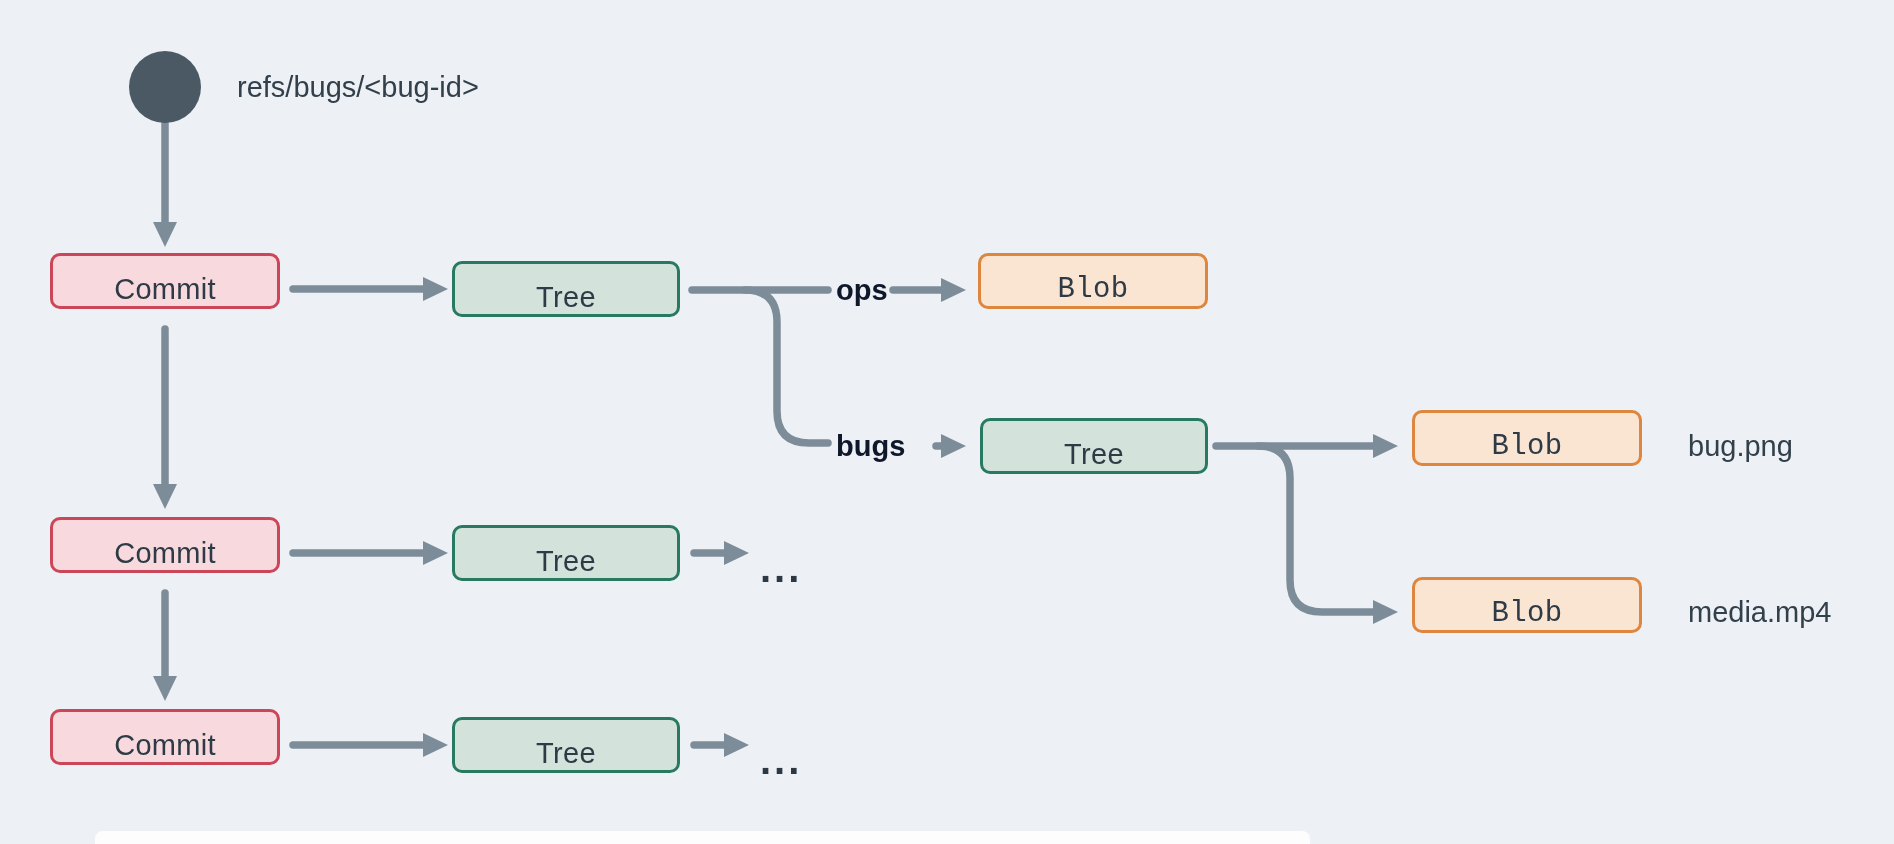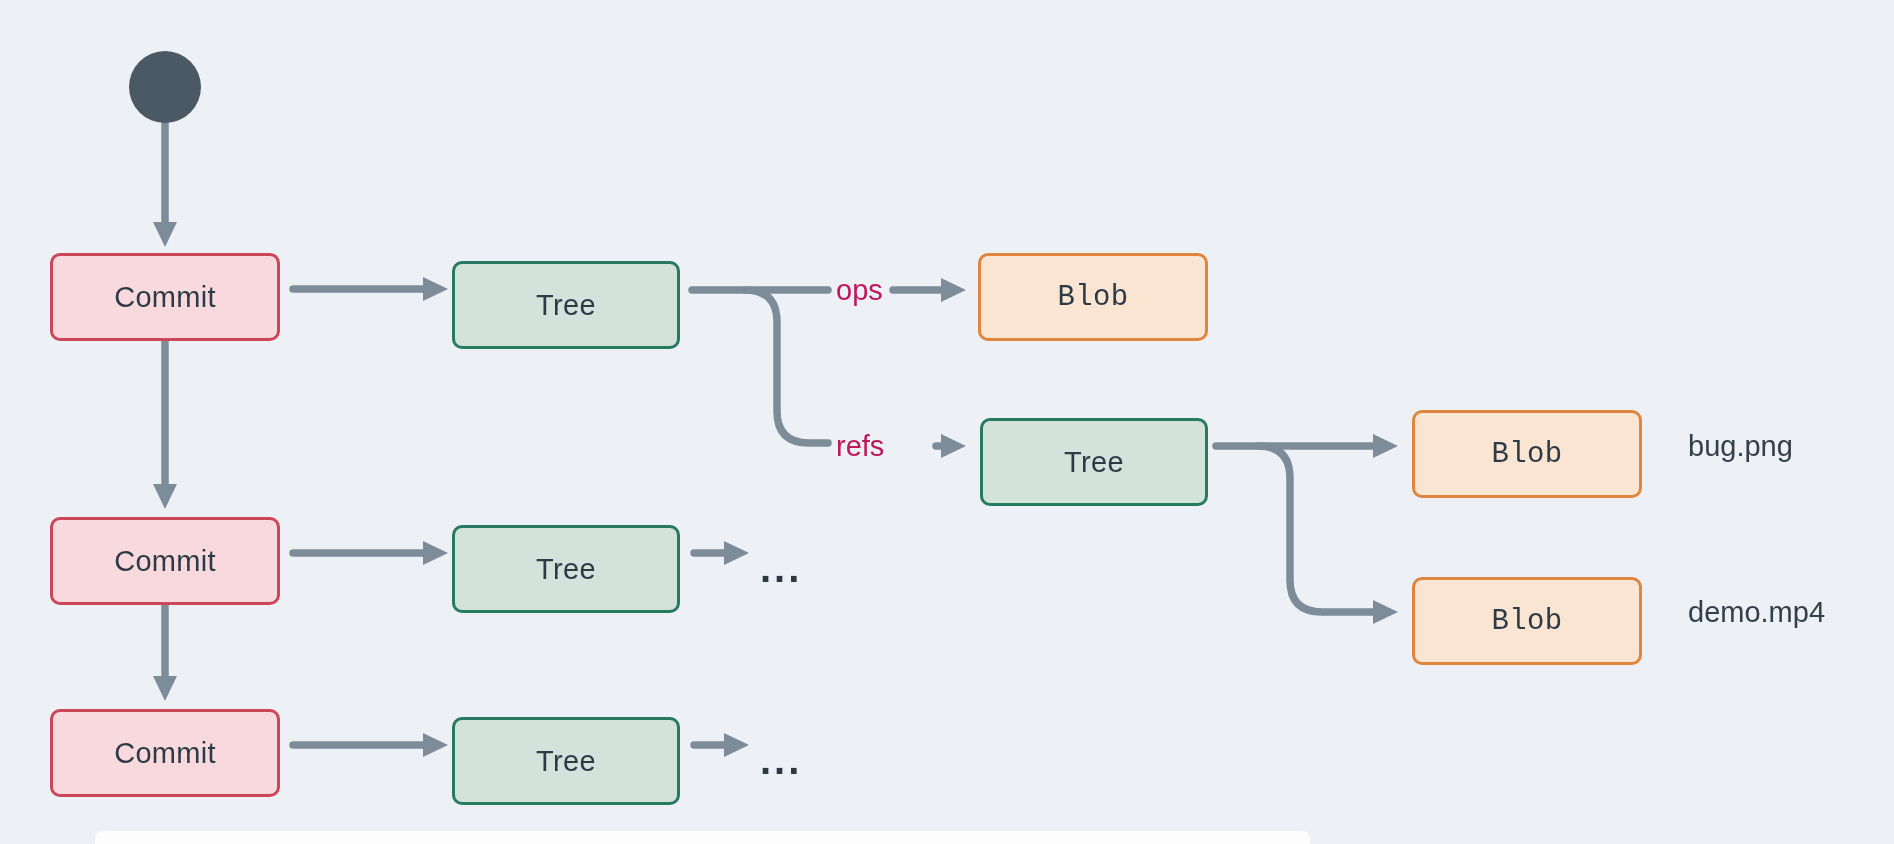--- a/index.html
+++ b/index.html
@@ -15,26 +15,26 @@
     overflow: hidden;
   }
   #connector-layer {
     position: absolute;
     left: 0; top: 0;
     z-index: 0;
   }
   .node {
     position: absolute;
     width: 230px;
-    height: 88px;
+    height: 56px;
     box-sizing: border-box;
     border-radius: 10px;
     border: 3.5px solid #000;
     display: flex;
-    align-items: center;
+    align-items: flex-end;
     justify-content: center;
     z-index: 2;
   }
   .node-label {
     font-size: 29px;
     color: #2e3b46;
     letter-spacing: 0.3px;
   }
   .commit { background: #f8d9dd; border-color: #cc4659; }
   .tree   { background: #d3e3db; border-color: #27795f; width: 228px; margin-top: 8px; }
@@ -48,21 +48,21 @@
     z-index: 2;
   }
   .diagram-text {
     position: absolute;
     font-size: 29px;
     color: #32404b;
     white-space: nowrap;
     z-index: 2;
     line-height: 30px;
   }
-  .edge-label { color: #be185d; }
+  .edge-label { color: #0f172a; font-weight: bold; }
   .ellipsis {
     position: absolute;
     font-size: 40px;
     font-weight: 700;
     letter-spacing: 3px;
     color: #2c3844;
     z-index: 2;
     line-height: 40px;
   }
   .window-edge {
@@ -120,44 +120,45 @@
       <polygon points="165,509 153,484 177,484"></polygon>
       <polygon points="448,553 423,541 423,565"></polygon>
       <polygon points="749,553 724,541 724,565"></polygon>
       <polygon points="165,701 153,676 177,676"></polygon>
       <polygon points="448,745 423,733 423,757"></polygon>
       <polygon points="749,745 724,733 724,757"></polygon>
     </g>
   </svg>
 
   <div class="ref-circle"></div>
+  <div class="diagram-text" style="left:237px; top:72px;">refs/bugs/&lt;bug-id&gt;</div>
 
   <div class="node commit" style="left:50px; top:253px;">
     <span class="node-label">Commit</span>
   </div>
   <div class="node tree" style="left:452px; top:253px;">
     <span class="node-label">Tree</span>
   </div>
   <div class="diagram-text edge-label" style="left:836px; top:275px;">ops</div>
   <div class="node blob" style="left:978px; top:253px;">
     <span class="node-label">Blob</span>
   </div>
 
-  <div class="diagram-text edge-label" style="left:836px; top:431px;">refs</div>
+  <div class="diagram-text edge-label" style="left:836px; top:431px;">bugs</div>
   <div class="node tree" style="left:980px; top:410px;">
     <span class="node-label">Tree</span>
   </div>
   <div class="node blob" style="left:1412px; top:410px;">
     <span class="node-label">Blob</span>
   </div>
   <div class="diagram-text" style="left:1688px; top:431px;text-align:right;">bug.png</div>
   <div class="node blob" style="left:1412px; top:577px;">
     <span class="node-label">Blob</span>
   </div>
-  <div class="diagram-text" style="left:1688px; top:597px;">demo.mp4</div>
+  <div class="diagram-text" style="left:1688px; top:597px;">media.mp4</div>
 
   <div class="node commit" style="left:50px; top:517px;">
     <span class="node-label">Commit</span>
   </div>
   <div class="node tree" style="left:452px; top:517px;">
     <span class="node-label">Tree</span>
   </div>
   <div class="ellipsis" style="left:760px; top:548px;">...</div>
 
   <div class="node commit" style="left:50px; top:709px;">

